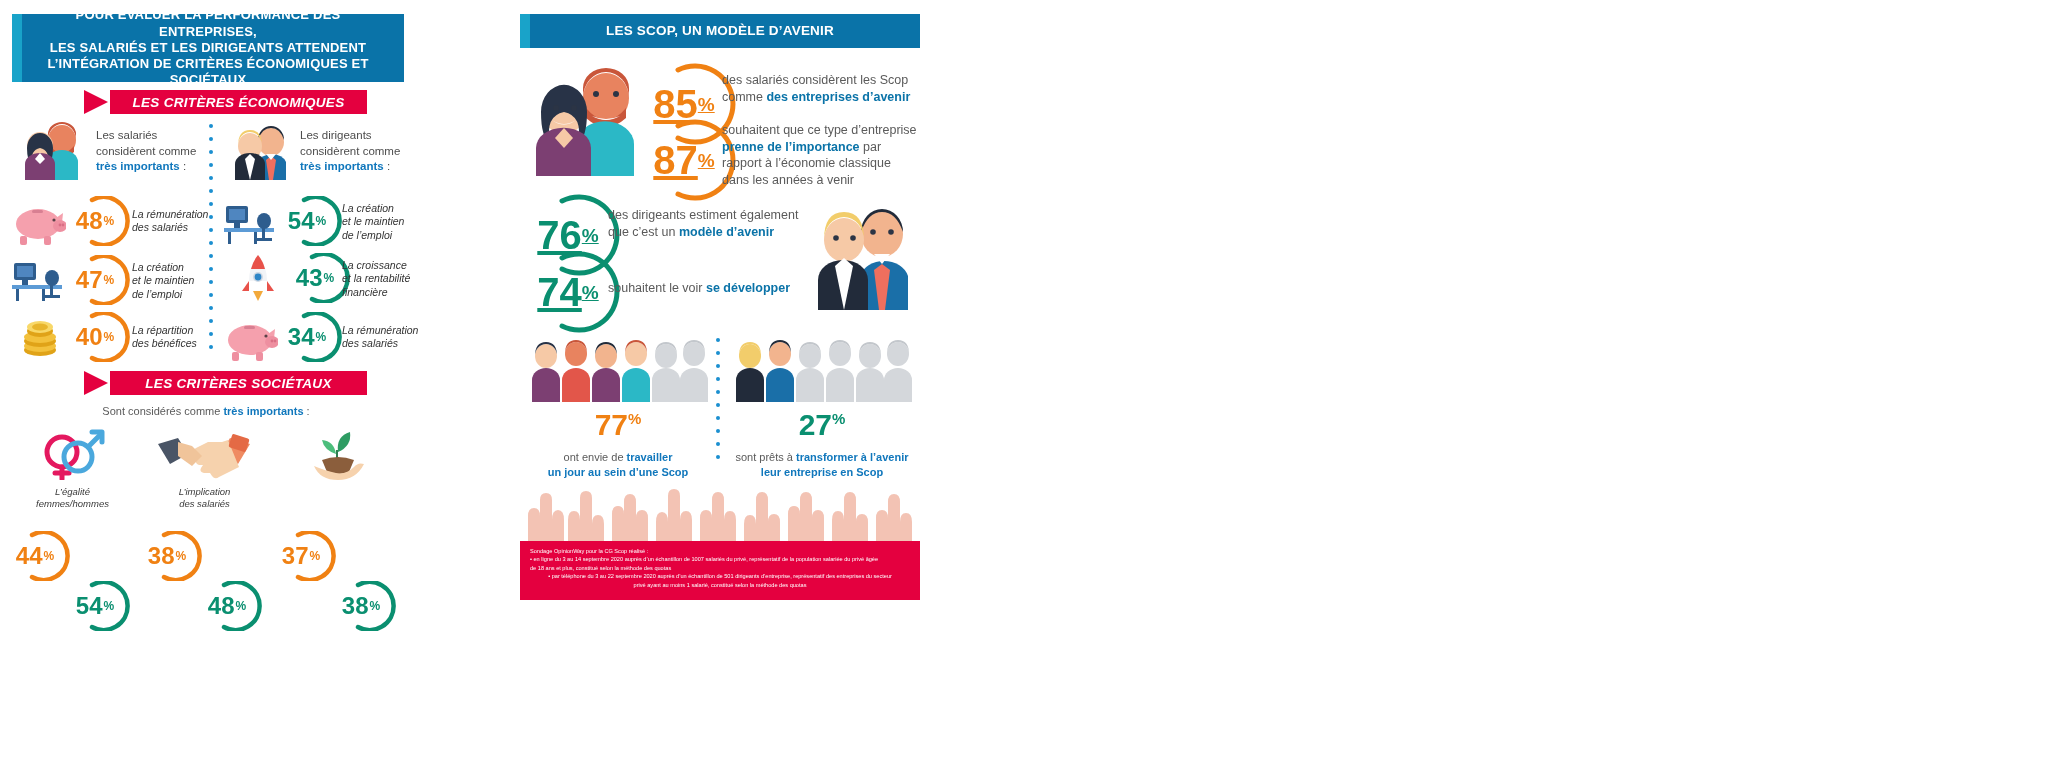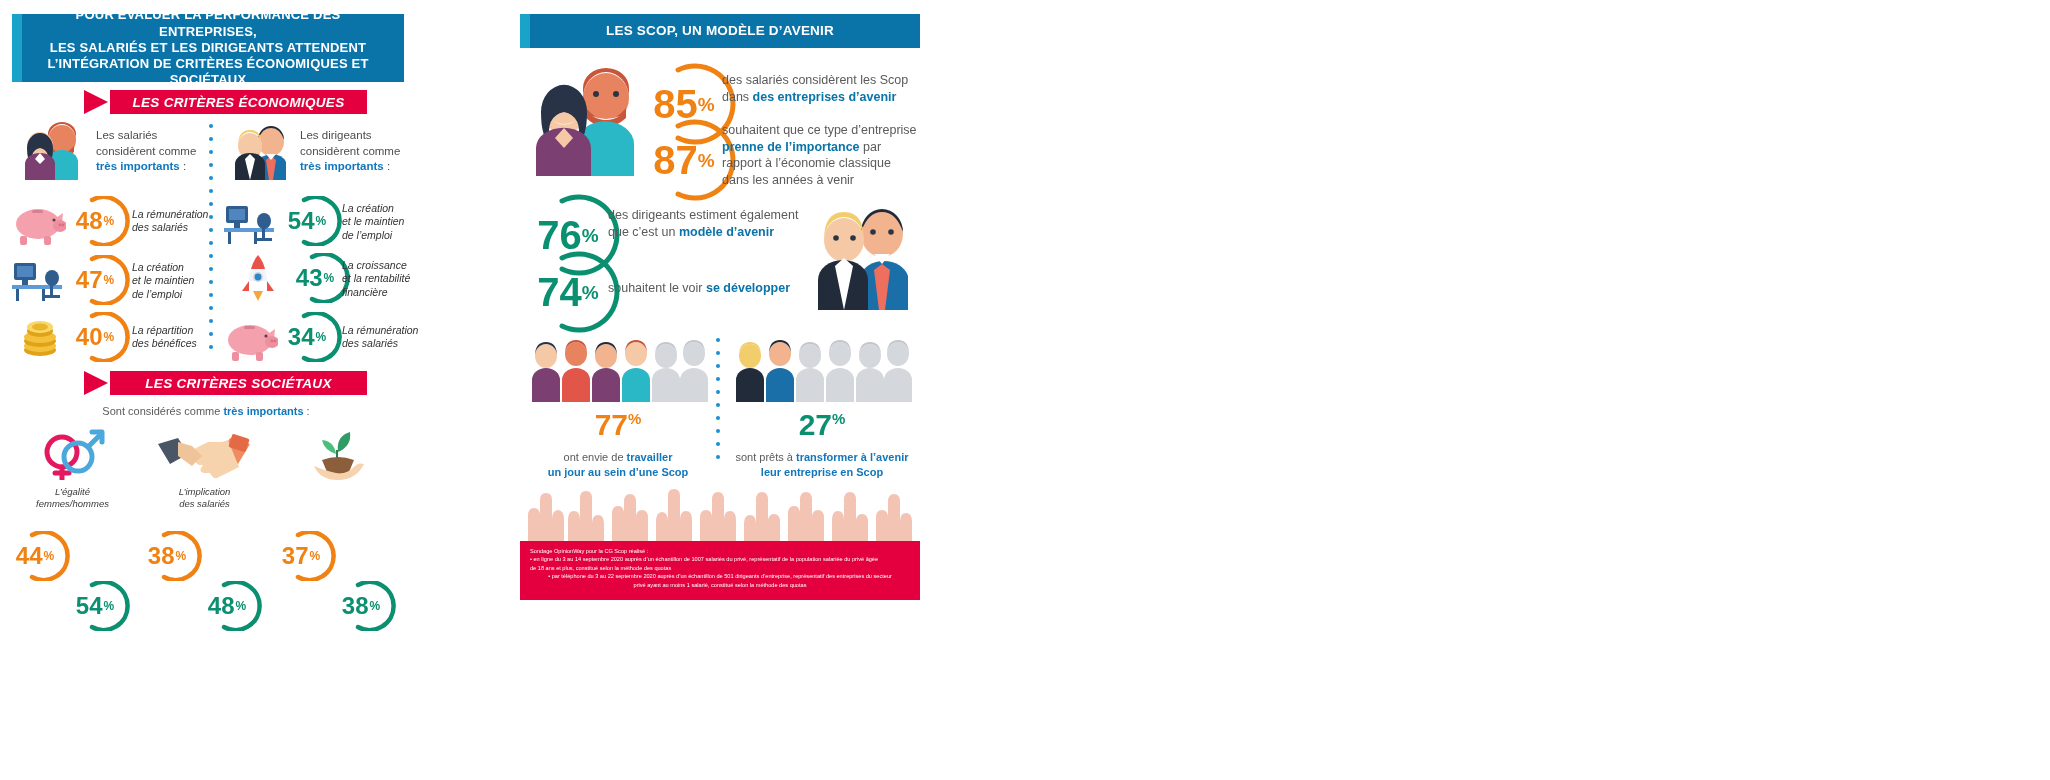--- a/index.html
+++ b/index.html
@@ -46,21 +46,21 @@
     font-weight:bold;font-size:24px;line-height:1;
   }
   .pct .num .sup{font-size:12px;vertical-align:super;margin-left:1px;}
   .orange{color:#f08113;}
   .green{color:#0a8f70;}
 
   .bigpct{position:relative;width:96px;height:84px;}
   .bigpct .num{
     position:absolute;left:0;top:0;width:80px;height:84px;
     display:flex;align-items:center;justify-content:center;
-    font-weight:bold;font-size:40px;line-height:1;
+    font-weight:bold;font-size:40px;line-height:1;text-decoration:underline;
   }
   .bigpct .num .sup{font-size:19px;vertical-align:super;}
 
   .dotcol{position:absolute;width:4px;}
   .dotcol i{display:block;width:4px;height:4px;border-radius:50%;background:#1b8fd0;margin-bottom:9px;}
 
   .rtxt{font-size:12.5px;color:#5a5a5a;line-height:1.32;}
   .rtxt b{color:#0a73a8;}
 
   .bigstat{font-weight:bold;font-size:30px;line-height:1;}
@@ -468,21 +468,21 @@
         <path d="M34 8 A38 38 0 1 1 34 76" fill="none" stroke="#f08113" stroke-width="5" stroke-linecap="round"></path>
       </svg>
       <div class="num orange">
         <span>85</span>
           <span class="sup">%</span>
       </div>
     </div>
   </div>
   <div class="rtxt abs" style="left:722px;top:72px;width:200px;">
     <div>des salariés considèrent les Scop</div>
-    <div><span>dans </span><b>des entreprises d’avenir</b></div>
+    <div><span>comme </span><b>des entreprises d’avenir</b></div>
   </div>
 
   <div class="abs" style="left:644px;top:118px;">
     <div class="bigpct">
       <svg width="96" height="84" viewBox="0 0 96 84">
         <path d="M34 8 A38 38 0 1 1 34 76" fill="none" stroke="#f08113" stroke-width="5" stroke-linecap="round"></path>
       </svg>
       <div class="num orange">
         <span>87</span>
           <span class="sup">%</span>

